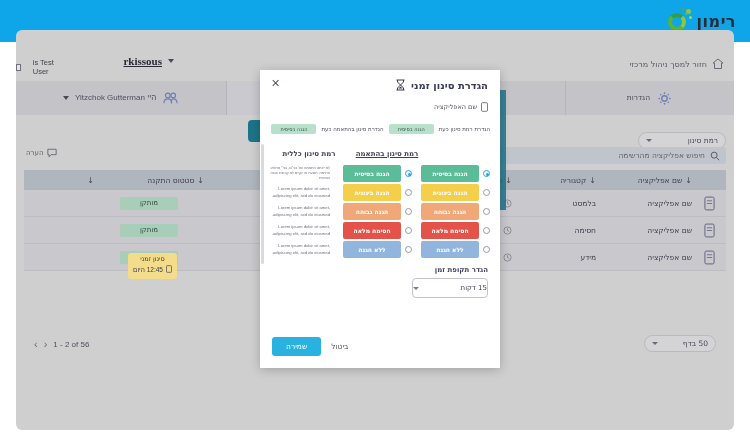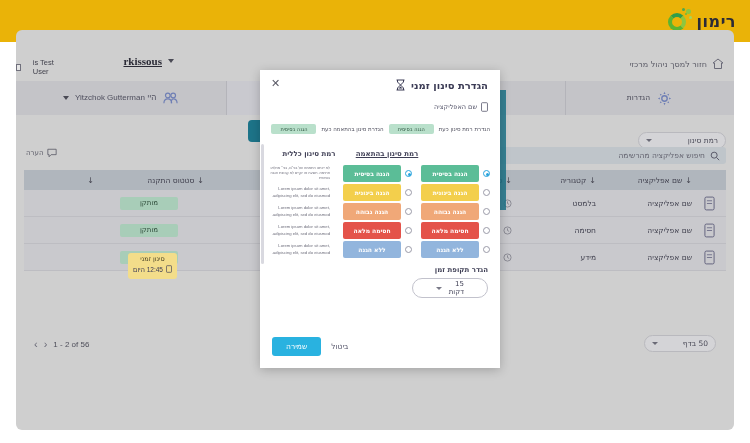--- a/index.html
+++ b/index.html
@@ -10,21 +10,21 @@
     overflow: hidden;
   }
   #app {
     position: relative; width: 750px; height: 443px;
     background: #ffffff; direction: rtl;
   }
 
   
   .topbar {
     position: absolute; left: 0; top: 0; width: 750px; height: 42px;
-    background: #eab308;
+    background: #0ea5e9;
   }
   .logo-wrap {
     position: absolute; right: 14px; top: 8px;
     display: flex; align-items: center; gap: 5px;
   }
   .logo-text {
     font-size: 16px; font-weight: bold; color: #2b2b37;
     letter-spacing: .5px;
   }
   .logo-mark { position: relative; width: 26px; height: 26px; }
@@ -295,23 +295,23 @@
   }
   .descrow.first { font-size: 3.6px; line-height: 1.35; }
 
   .m-period-label {
     position: absolute; right: 12px; top: 196px;
     font-size: 7px; font-weight: bold; color: #3f3f55;
   }
   .m-period-select {
     position: absolute; right: 12px; top: 208px;
     width: 76px; height: 20px;
-    border: 1px solid #c2c2cc; border-radius: 10px; background: #fff;
+    border: 1px solid #c2c2cc; border-radius: 4px; background: #fff;
     display: flex; align-items: center; justify-content: space-between;
-    padding: 0 23px; font-size: 7px; color: #3f3f55;
+    padding: 0 0; font-size: 7px; color: #3f3f55;
   }
   .m-period-select .cv {
     width: 0; height: 0;
     border-left: 3px solid transparent; border-right: 3px solid transparent;
     border-top: 3.5px solid #7a7a88;
   }
   .m-foot {
     position: absolute; right: 12px; top: 267px; left: 12px;
     display: flex; flex-direction: row-reverse; align-items: center;
     justify-content: flex-start; gap: 10px;

